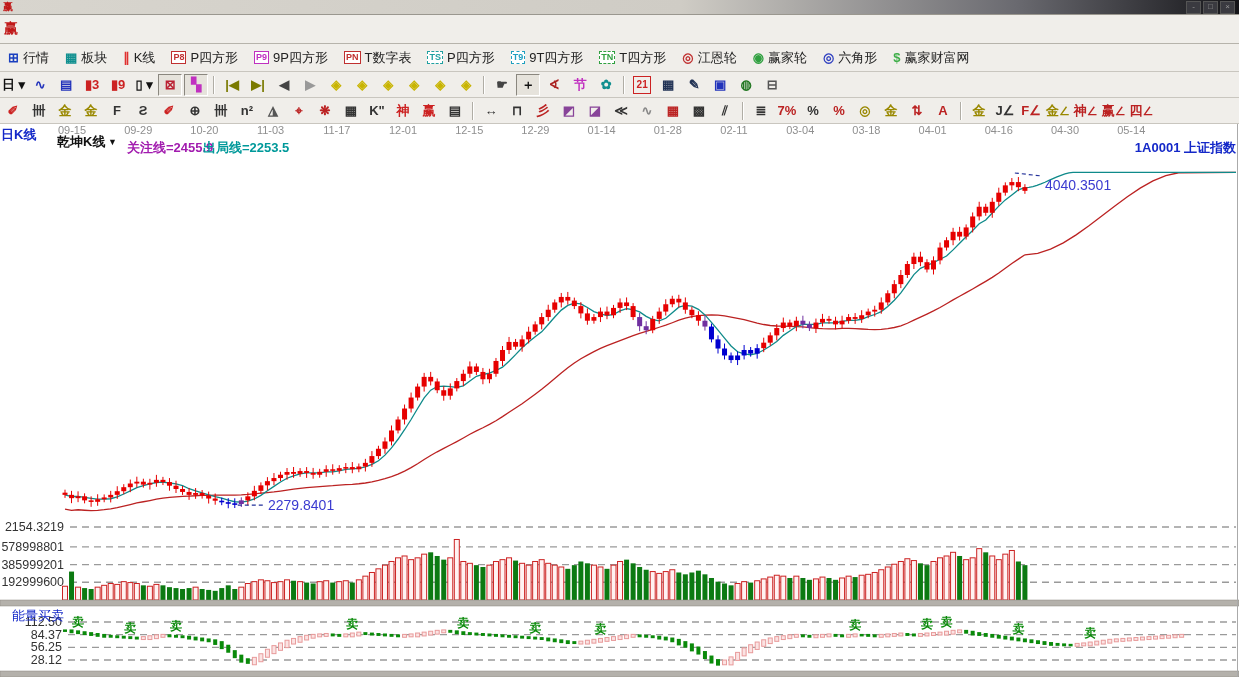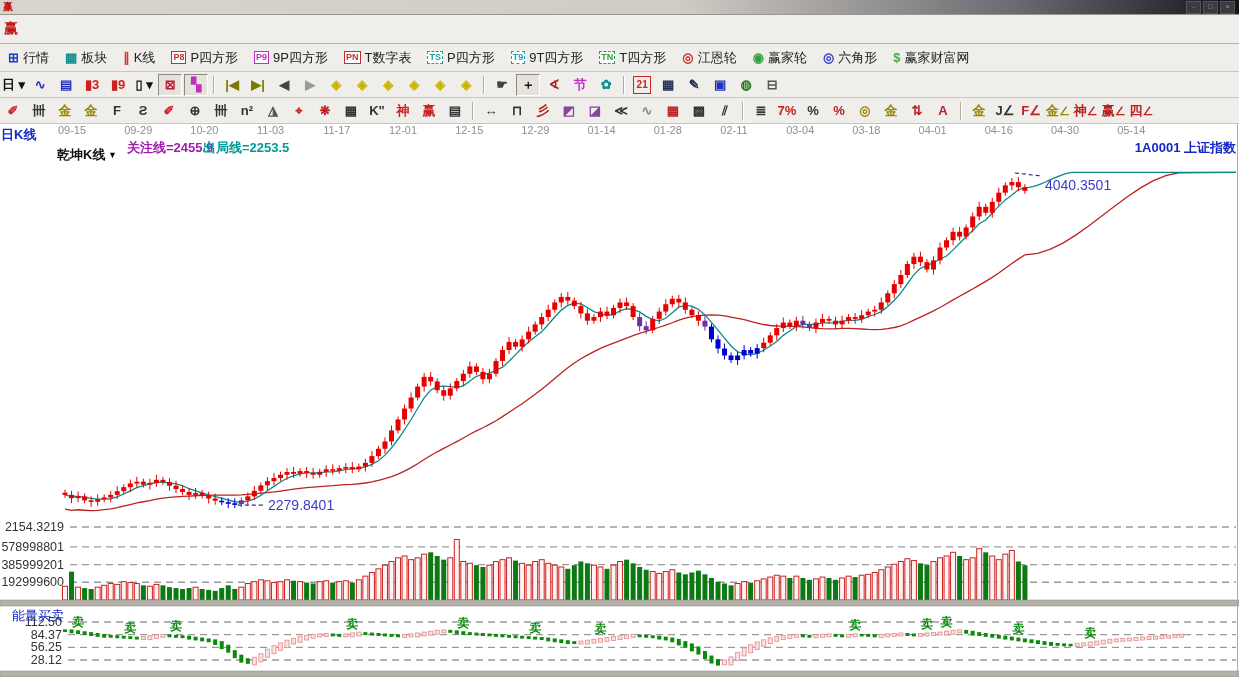--- a/index.html
+++ b/index.html
@@ -31,21 +31,21 @@
   .tbtn{display:inline-flex;align-items:center;justify-content:center;min-width:22px;height:20px;
         margin:0 1px;font-size:13px;font-weight:bold;background:#f0eeea;border:1px solid #f0eeea;cursor:default;}
   .tbtn.active{border-color:#8a877f #fff #fff #8a877f;background:#e6e3dc;}
   .tbsep{width:1px;height:18px;background:#b0ada5;border-right:1px solid #fff;margin:0 4px;}
   
   #chartwrap{position:absolute;top:124px;left:0;width:1239px;height:553px;background:#fff;}
   #chart{position:absolute;top:0;left:0;}
   .ovl{position:absolute;white-space:nowrap;}
   .lbl-blue{color:#1428c8;font-size:13px;}
   .lbl-kline{left:1px;top:2px;font-weight:bold;}
-  .lbl-qk{left:57px;top:22px;color:#111;font-size:13px;font-weight:bold;}
+  .lbl-qk{left:57px;top:9px;color:#111;font-size:13px;font-weight:bold;}
   .lbl-qk .dd{font-size:9px;vertical-align:1px;}
   .lbl-watch{left:127px;top:15px;font-size:13px;font-weight:bold;color:#a21caf;}
   .lbl-exit{left:203px;top:15px;font-size:13px;font-weight:bold;color:#00999a;}
   .lbl-sym{right:3px;top:15px;font-weight:bold;}
   .lbl-ind{left:12px;top:483px;font-weight:normal;}
   .watermark{right:6px;top:494px;color:#cc2020;font-size:38px;font-weight:bold;font-style:italic;
              font-family:"Liberation Serif",serif;letter-spacing:3px;opacity:.92;}
 </style>
 </head>
 <body>

